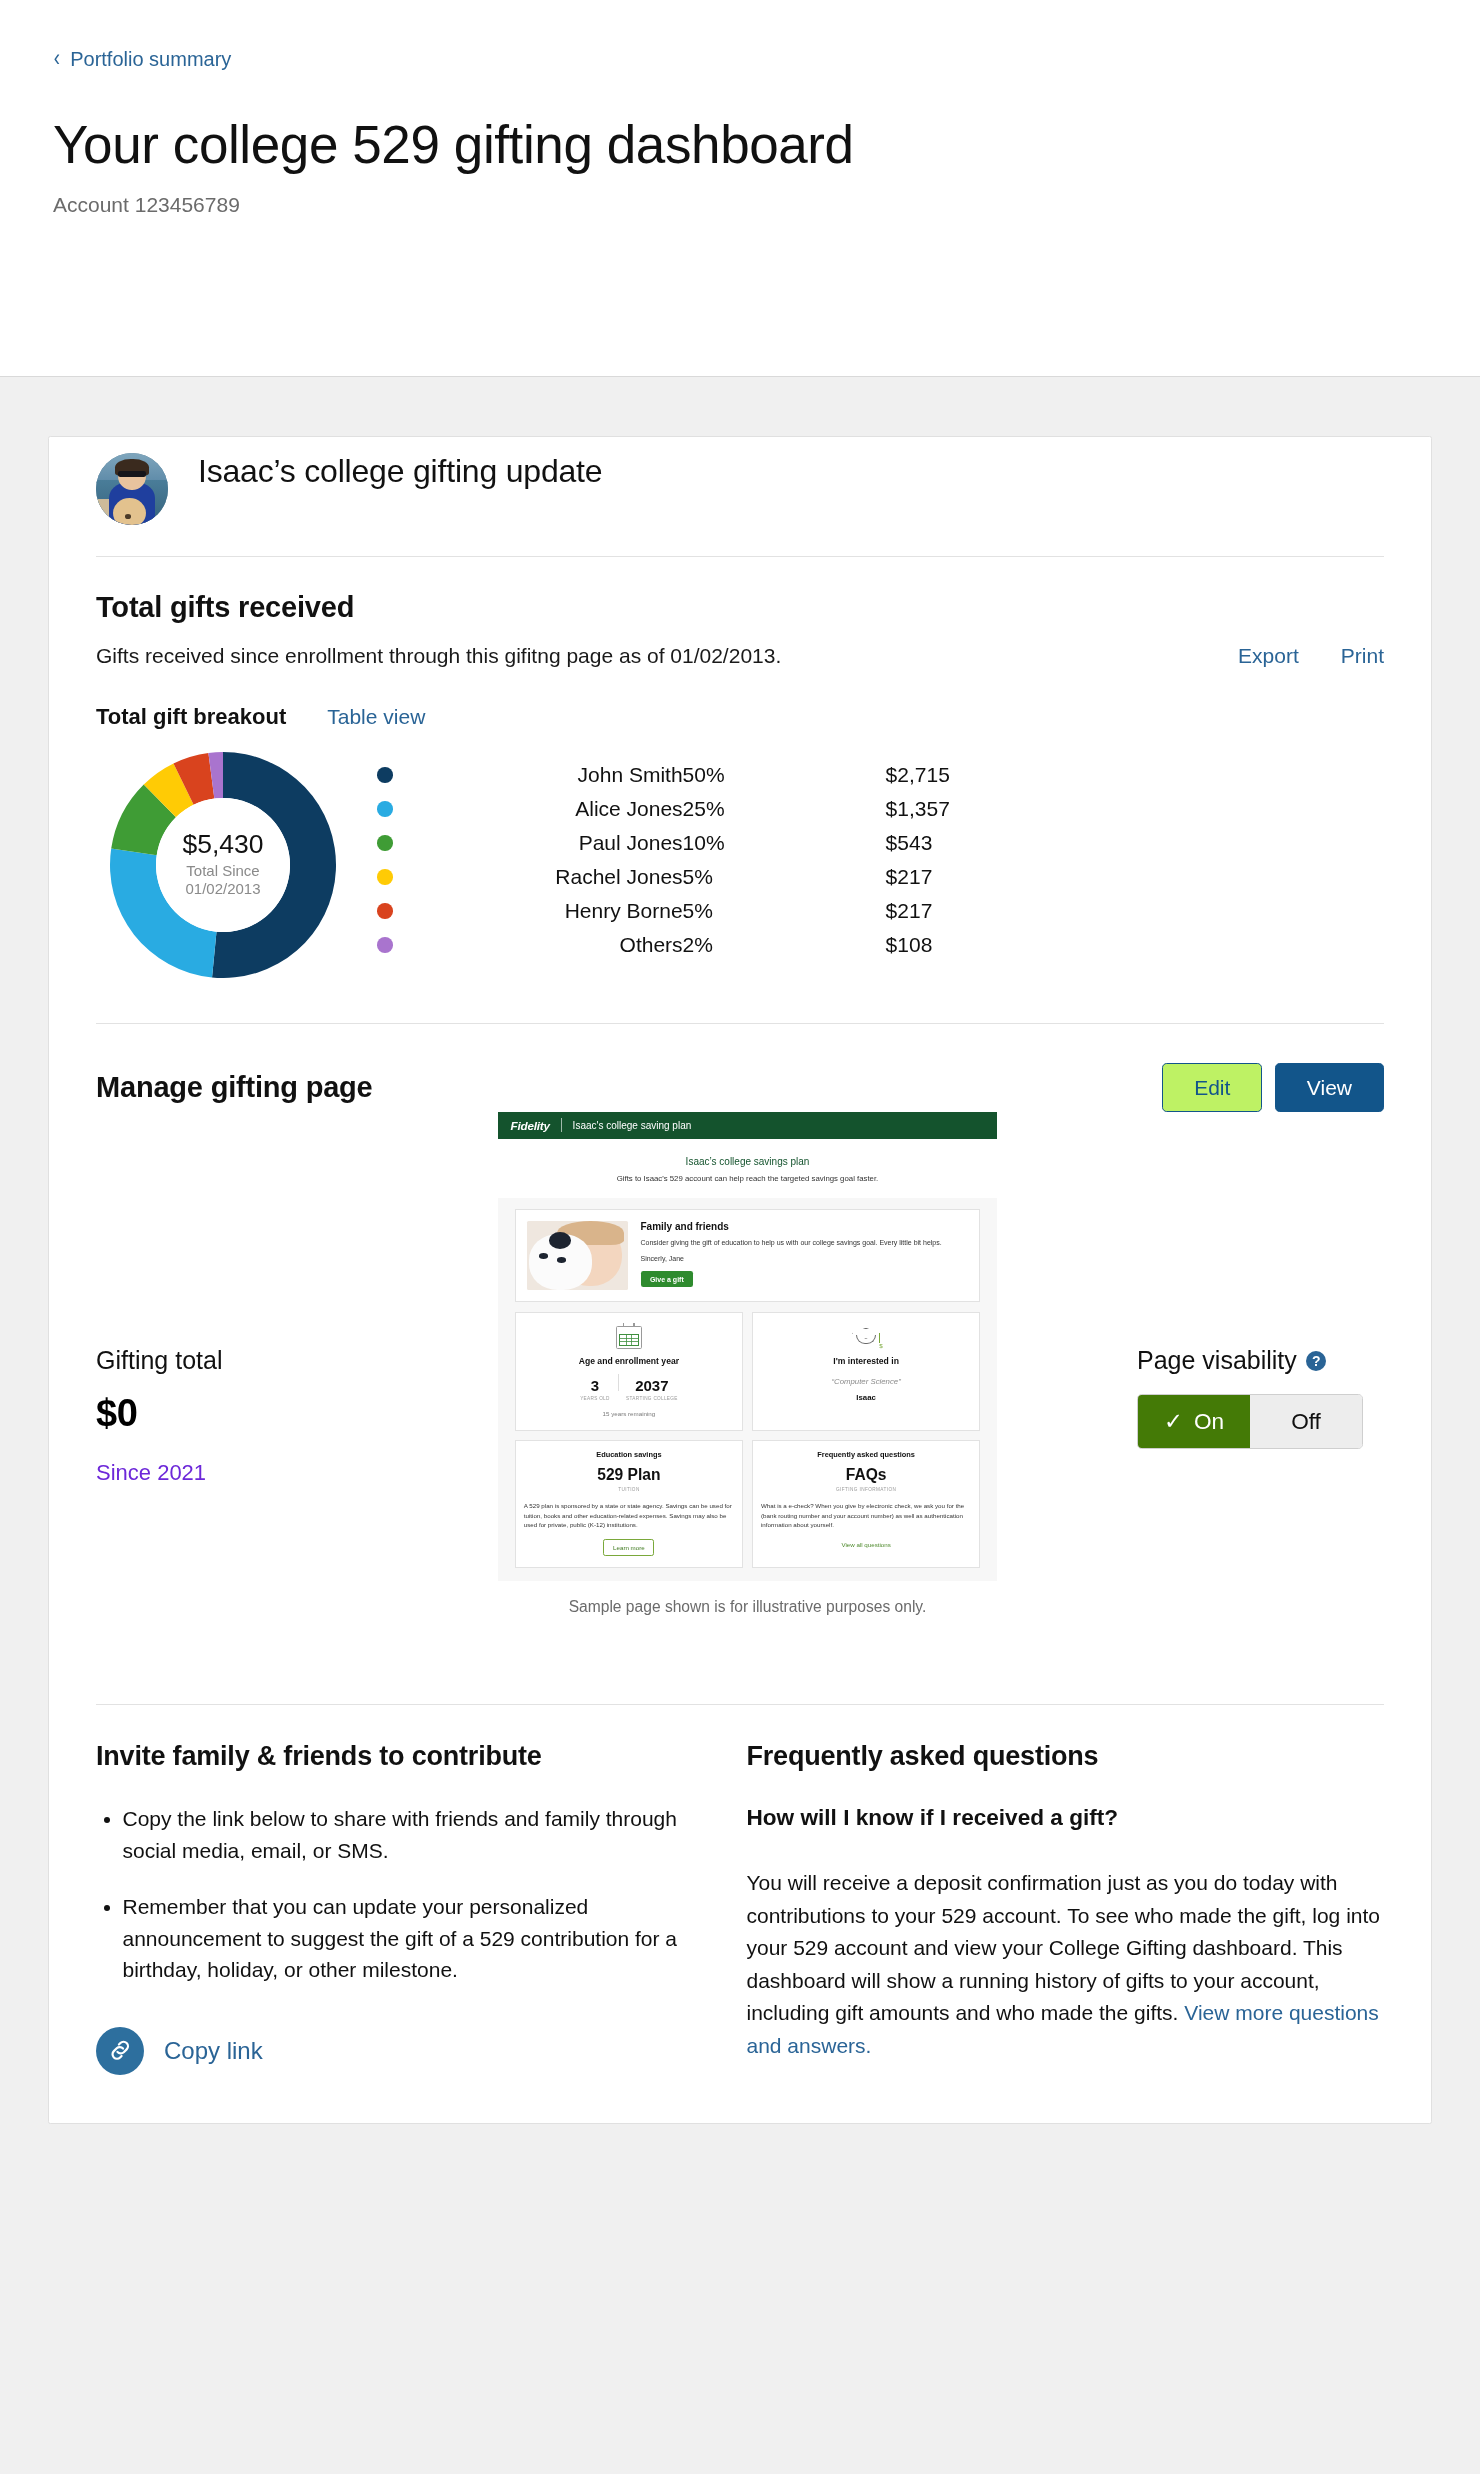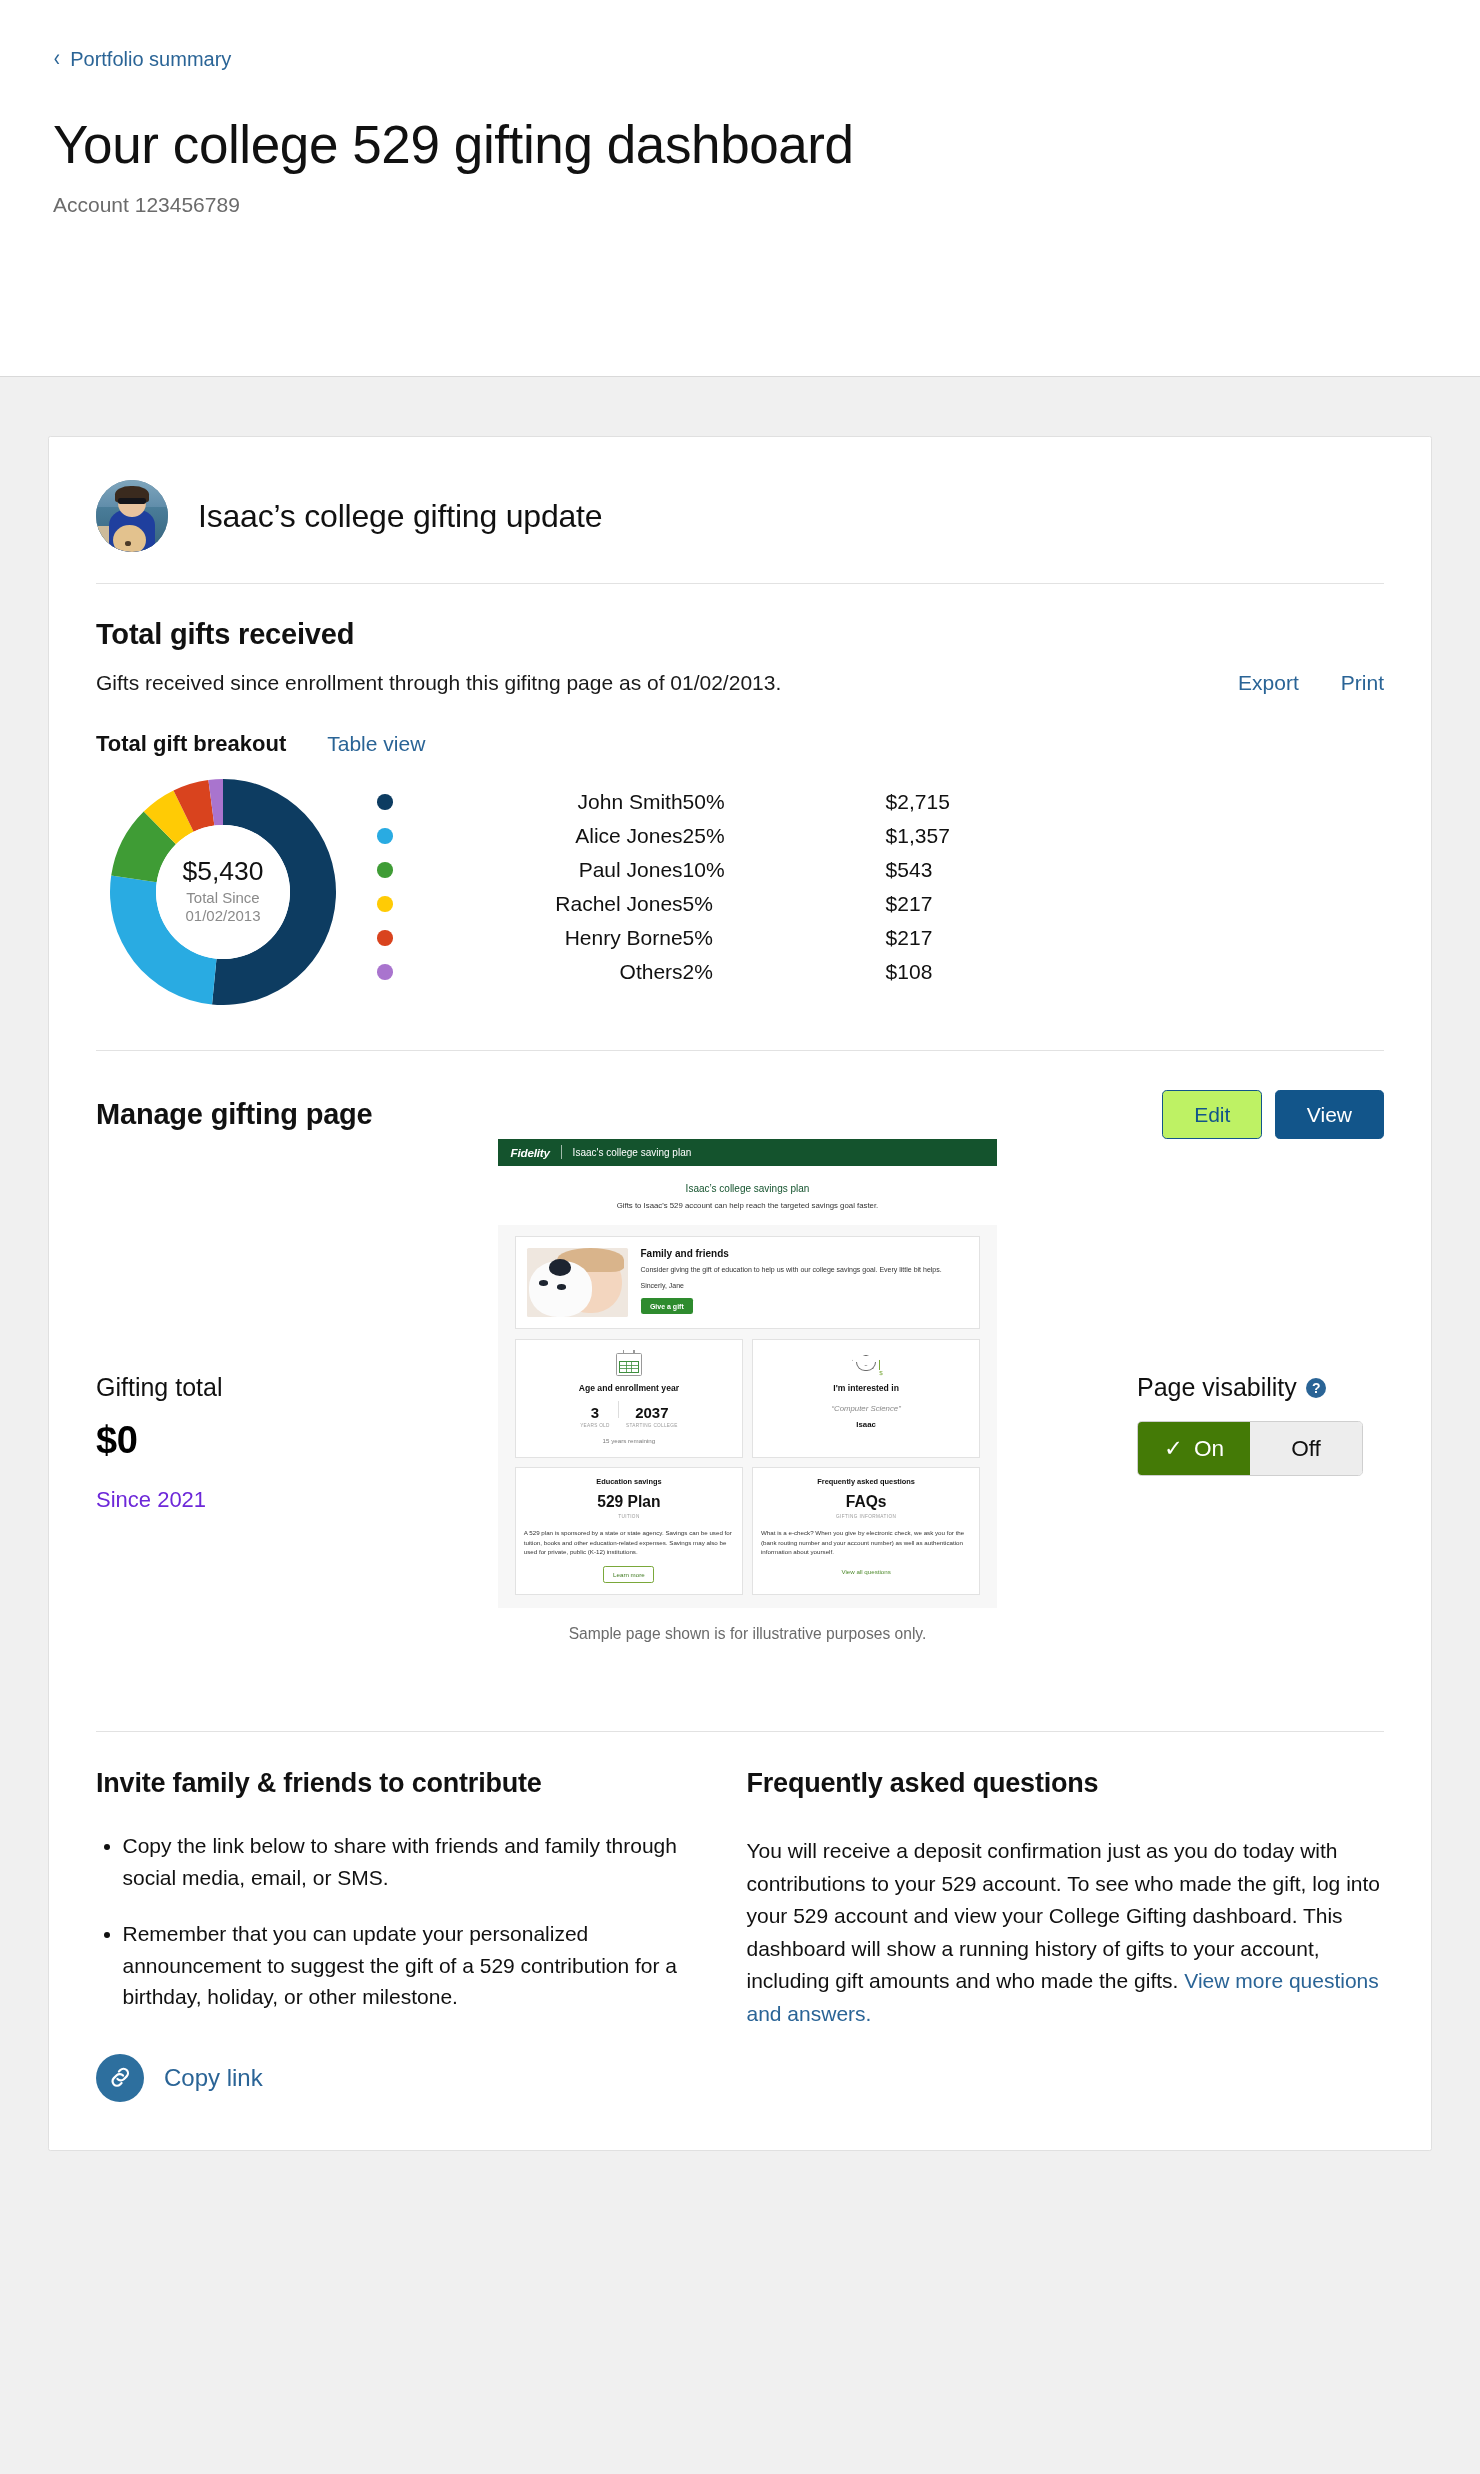--- a/index.html
+++ b/index.html
@@ -50,22 +50,22 @@
   }
   .card {
     background:#fff;
     border:0.8px solid #e0e0e0;
     border-radius: 2.3px;
     padding: 0 47px;
   }
 
   
   .card-head {
-    display:flex; align-items:center; gap:30px;
-    padding: 43px 0 31px 0;
+    display:flex; align-items:flex-start; gap:30px;
+    padding: 16px 0 31px 0;
     border-bottom:0.8px solid #e2e2e2;
   }
   .avatar {
     width:72px; height:72px; border-radius:50%;
     overflow:hidden; flex:0 0 auto;
     position:relative;
     background:#5b7f96;
   }
   .avatar .sky   { position:absolute; left:0; right:0; top:0; height:42%; background:linear-gradient(#7fa6bd,#5d8aa8); }
   .avatar .water { position:absolute; left:0; right:0; top:38%; bottom:0; background:linear-gradient(#4a7d99,#35627c); }
@@ -516,20 +516,21 @@
               <path d="M9.5 13.5a4 4 0 0 0 5.7.3l2.6-2.6a4 4 0 1 0-5.7-5.7l-1.3 1.3"></path>
               <path d="M14.5 10.5a4 4 0 0 0-5.7-.3l-2.6 2.6a4 4 0 1 0 5.7 5.7l1.3-1.3"></path>
             </svg>
           </span>
           <span class="copylink-text">Copy link</span>
         </div>
       </div>
 
       <div class="col-right">
         <div class="h2b">Frequently asked questions</div>
+        <div class="faq-q">How will I know if I received a gift?</div>
         <div class="faq-a">
           <span>You will receive a deposit confirmation just as you do today with contributions to your 529 account. To see who made the gift, log into your 529 account and view your College Gifting dashboard. This dashboard will show a running history of gifts to your account, including gift amounts and who made the gifts. </span><a href="#">View more questions and answers.</a>
         </div>
       </div>
     </div>
 
   </div>
 </div>
 
 

